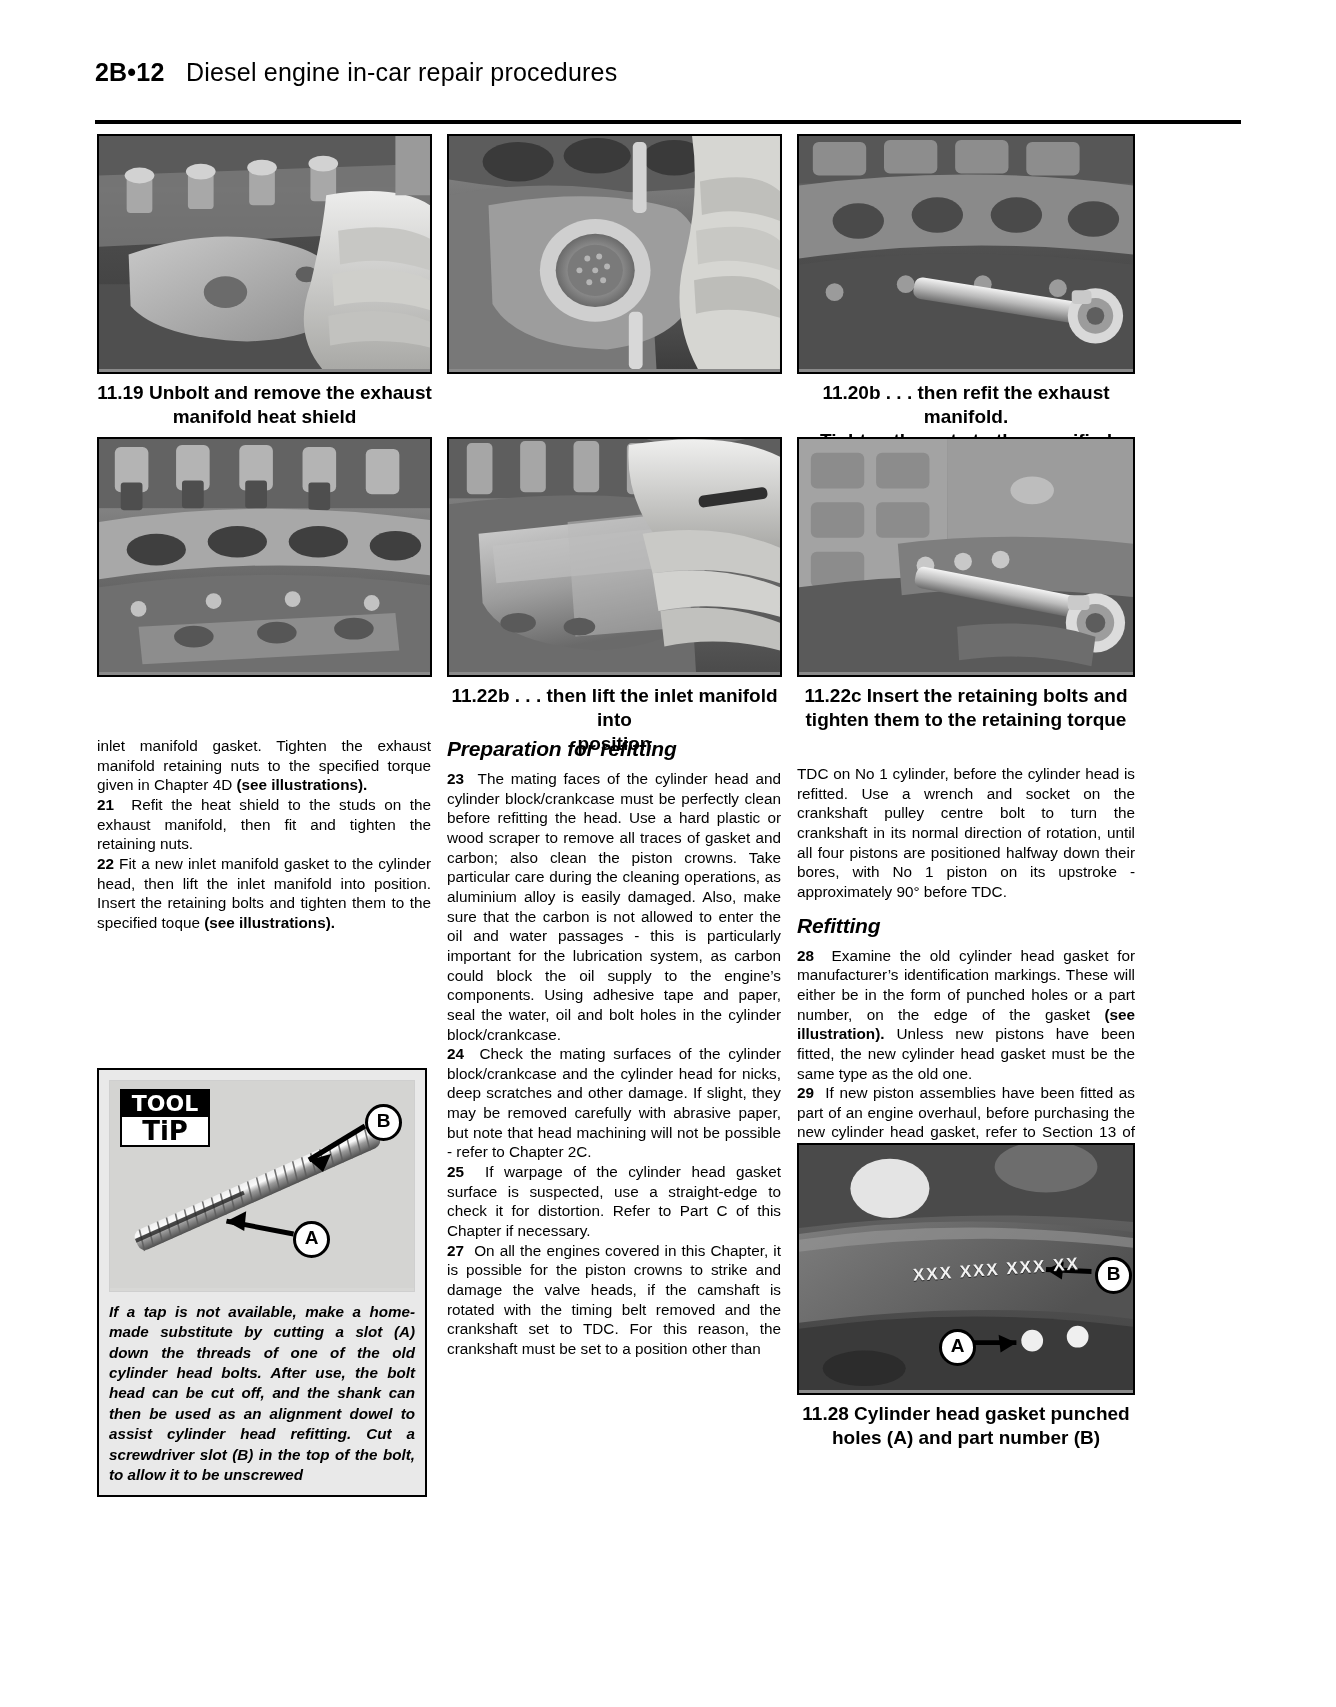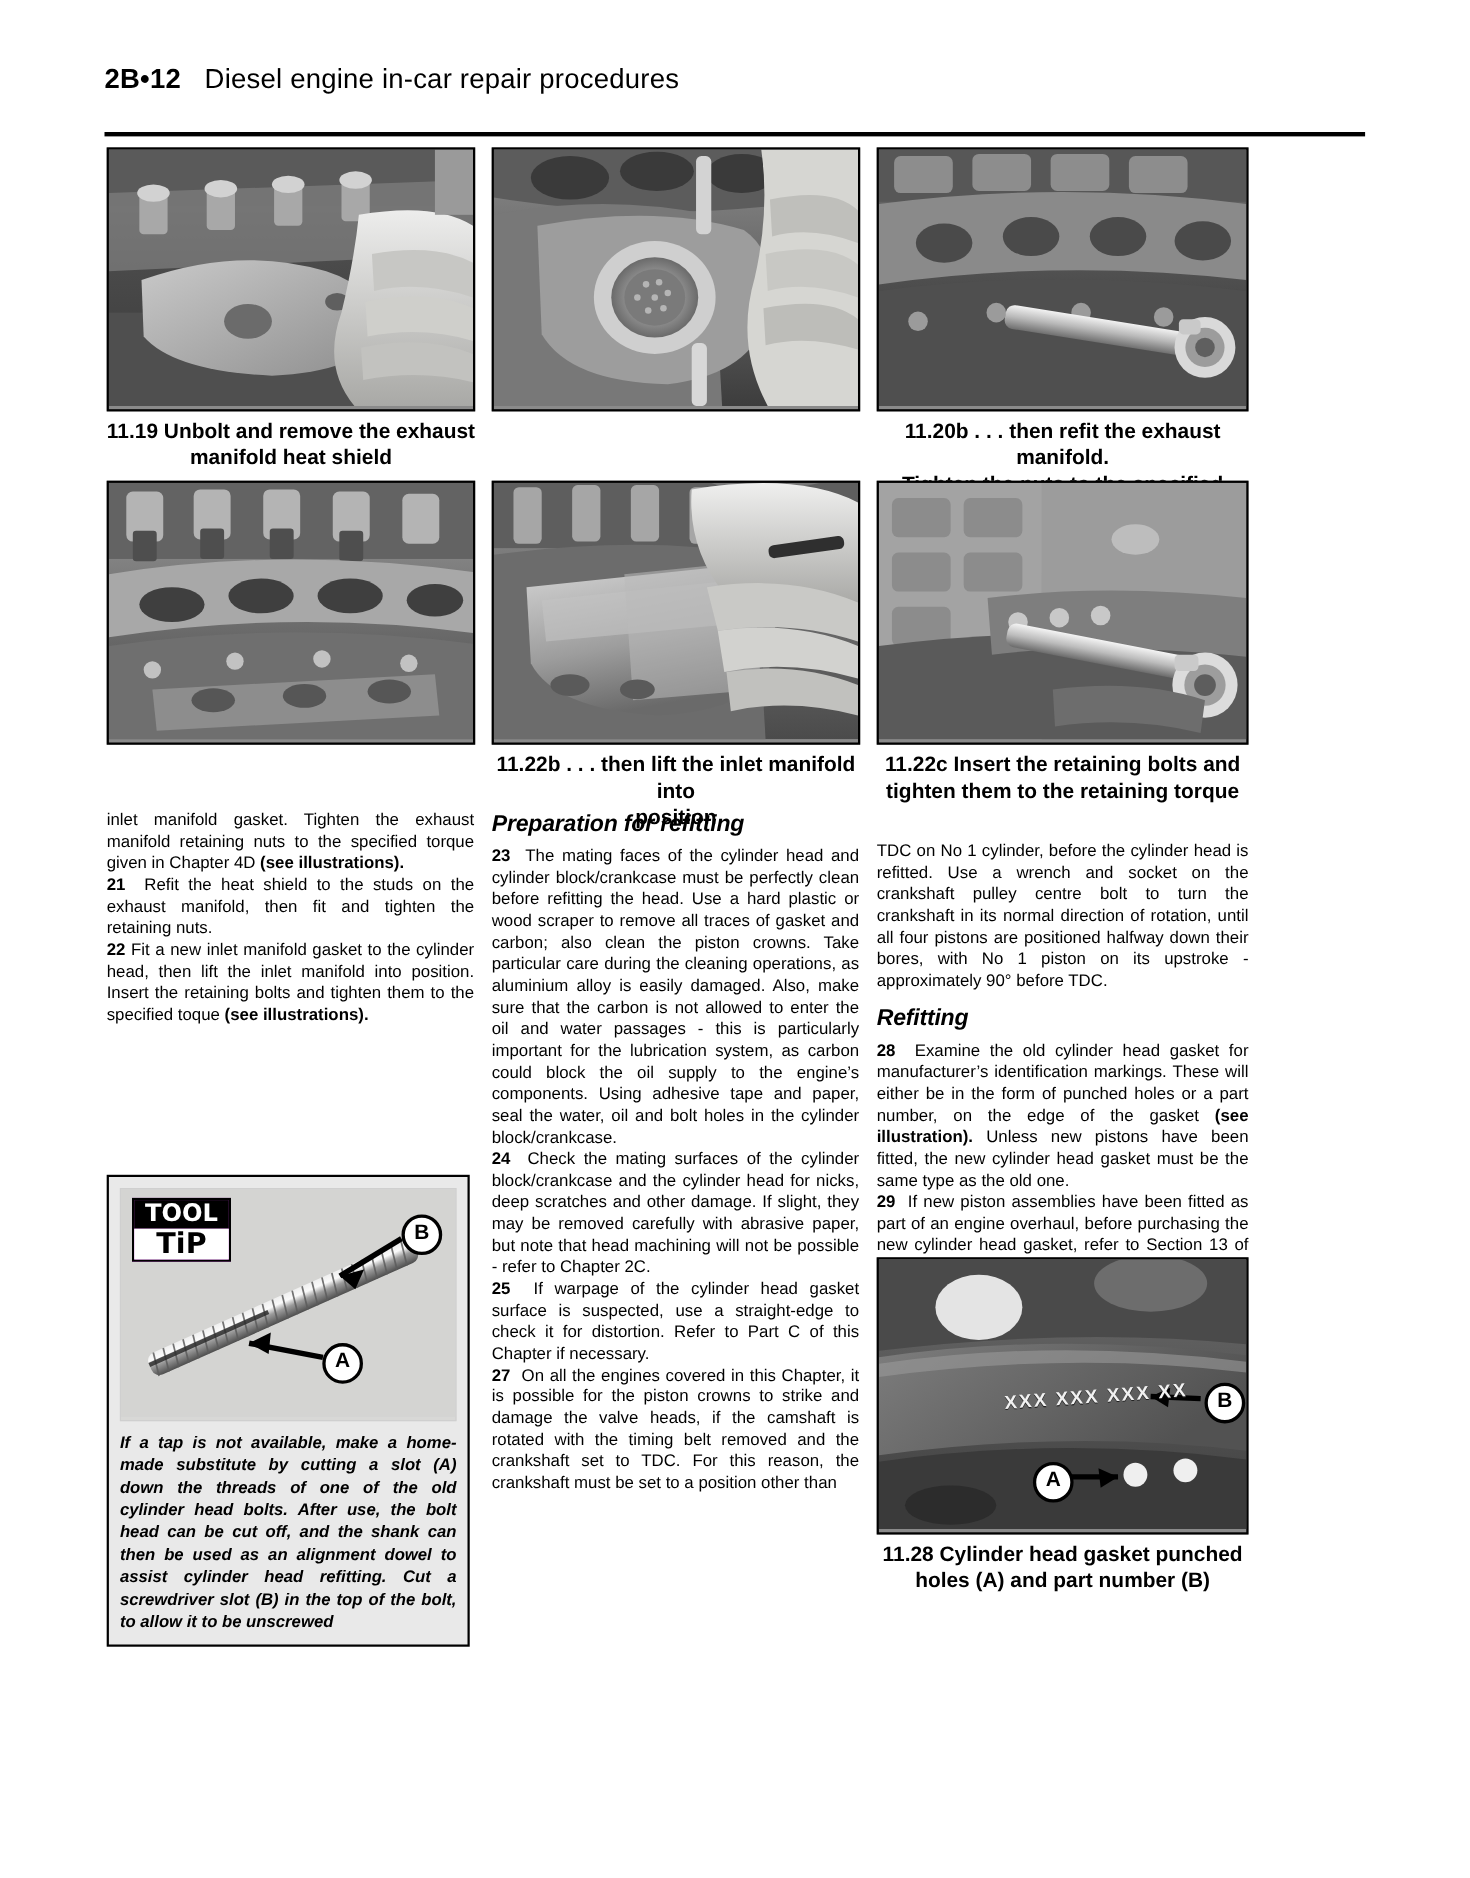--- a/index.html
+++ b/index.html
@@ -107,21 +107,21 @@
     height: 210px;
     background: #d8d8d6;
     border: 1px solid #cfcfcf;
     overflow: hidden;
   }
   .tt-logo {
     position: absolute;
     left: 10px;
     top: 8px;
     width: 86px;
-    background: #d946ef;
+    background: #000000;
     border: 2px solid #000;
     text-align: center;
     z-index: 4;
     line-height: 0;
   }
   .tt-logo .tl-top {
     background: #000;
     color: #fff;
     font-weight: 700;
     font-size: 22px;

